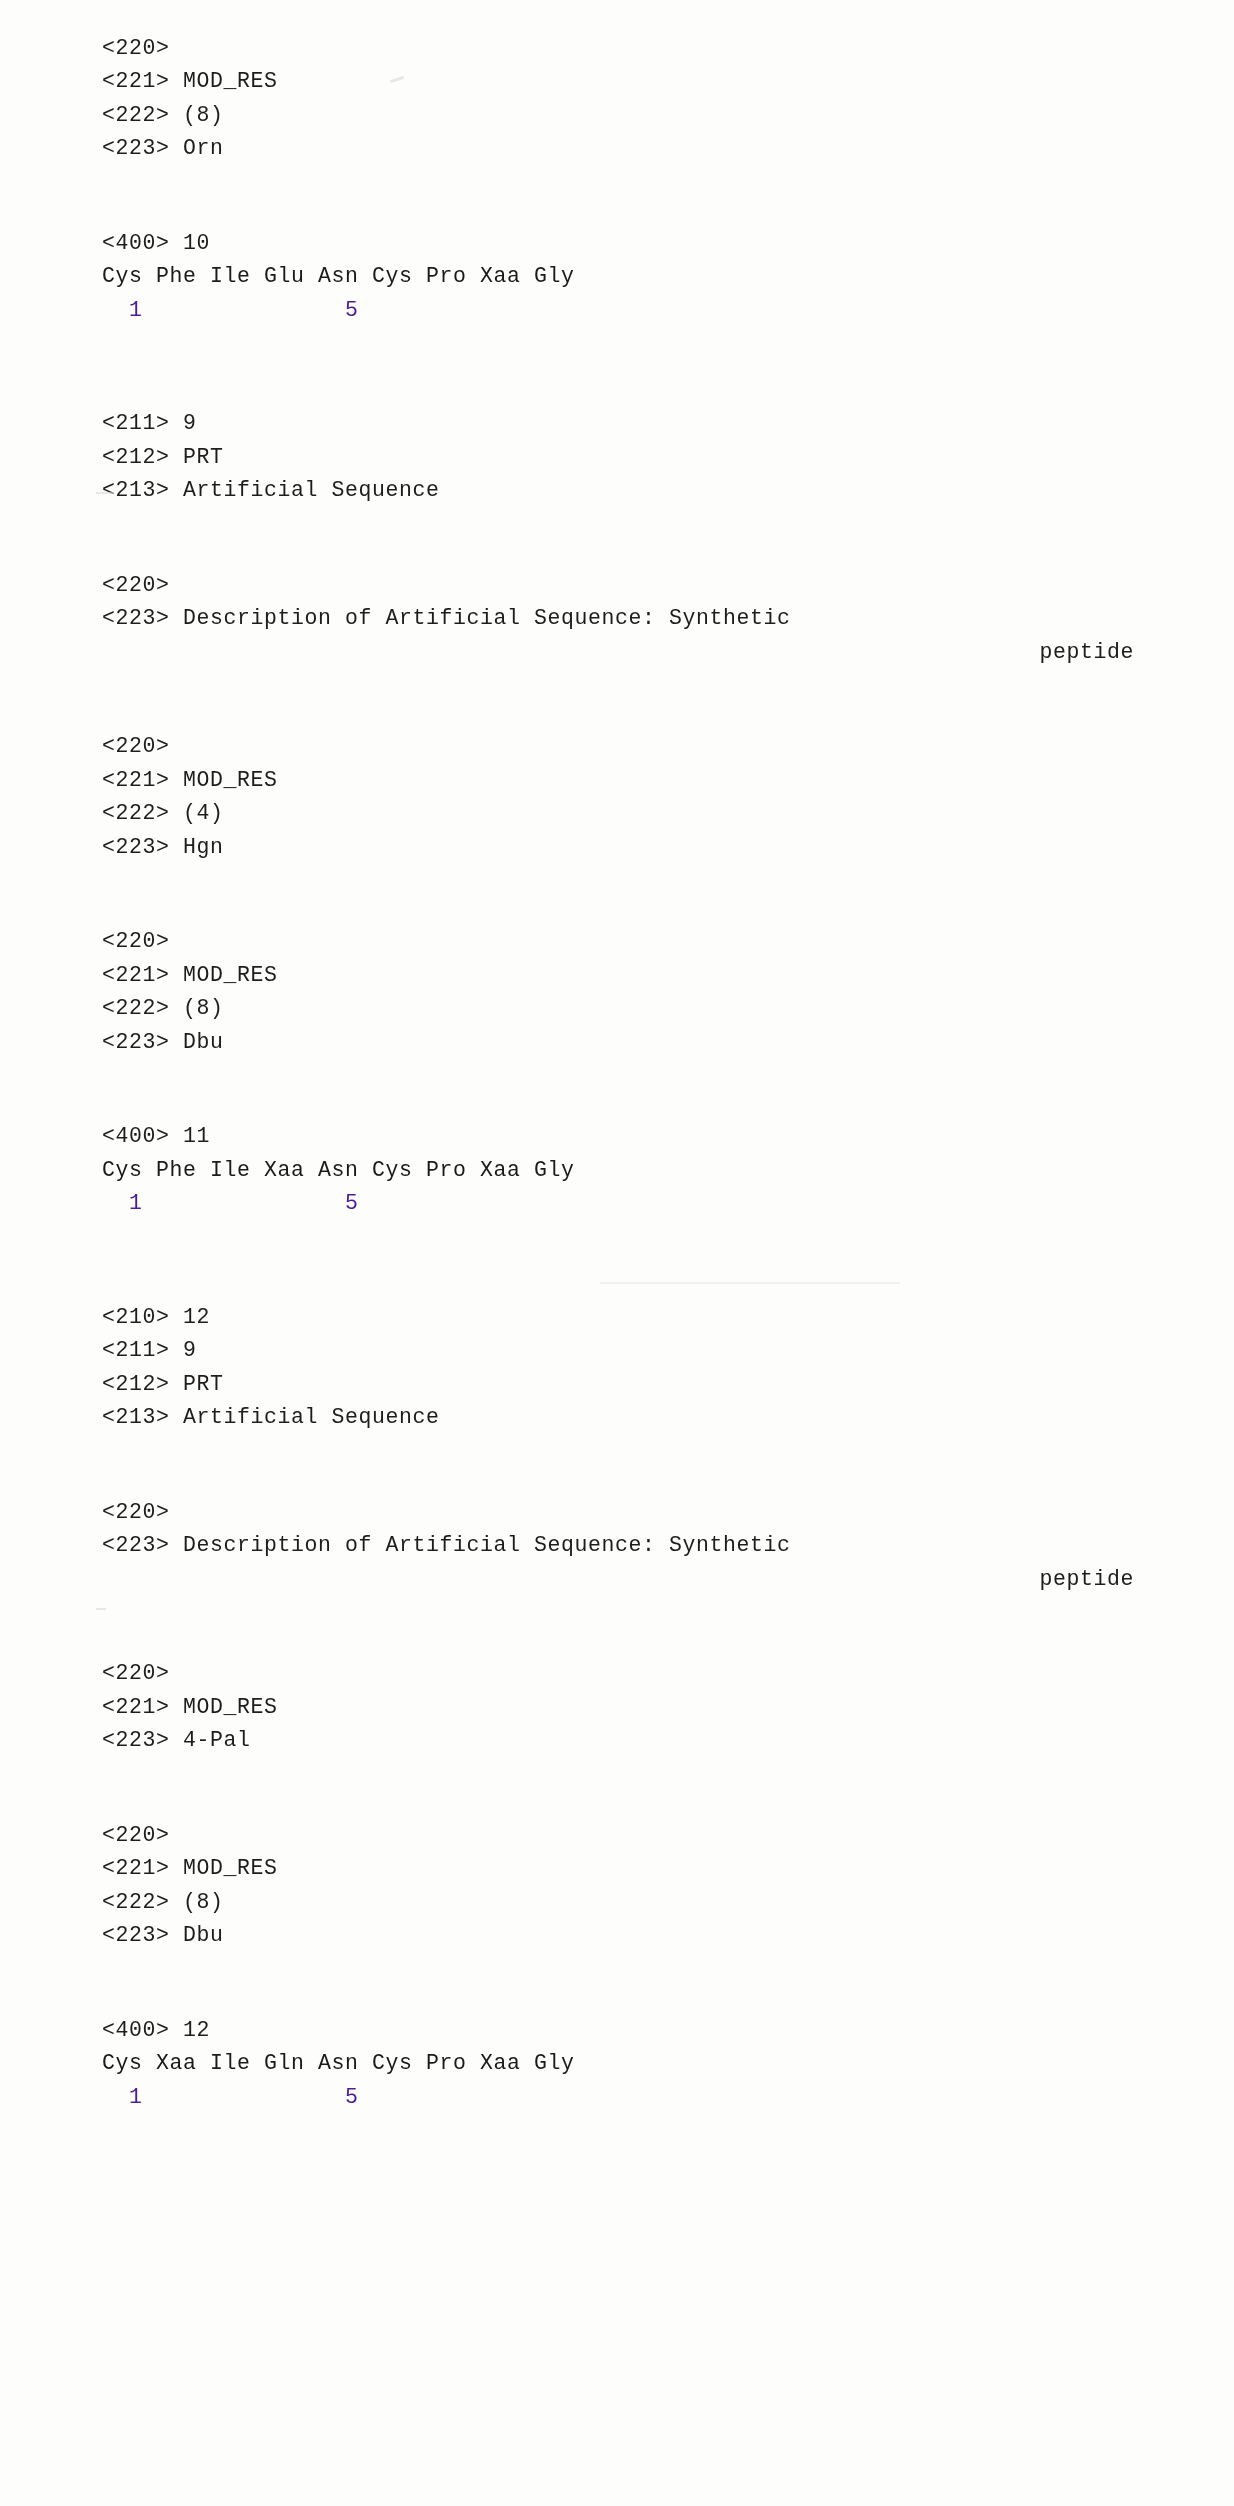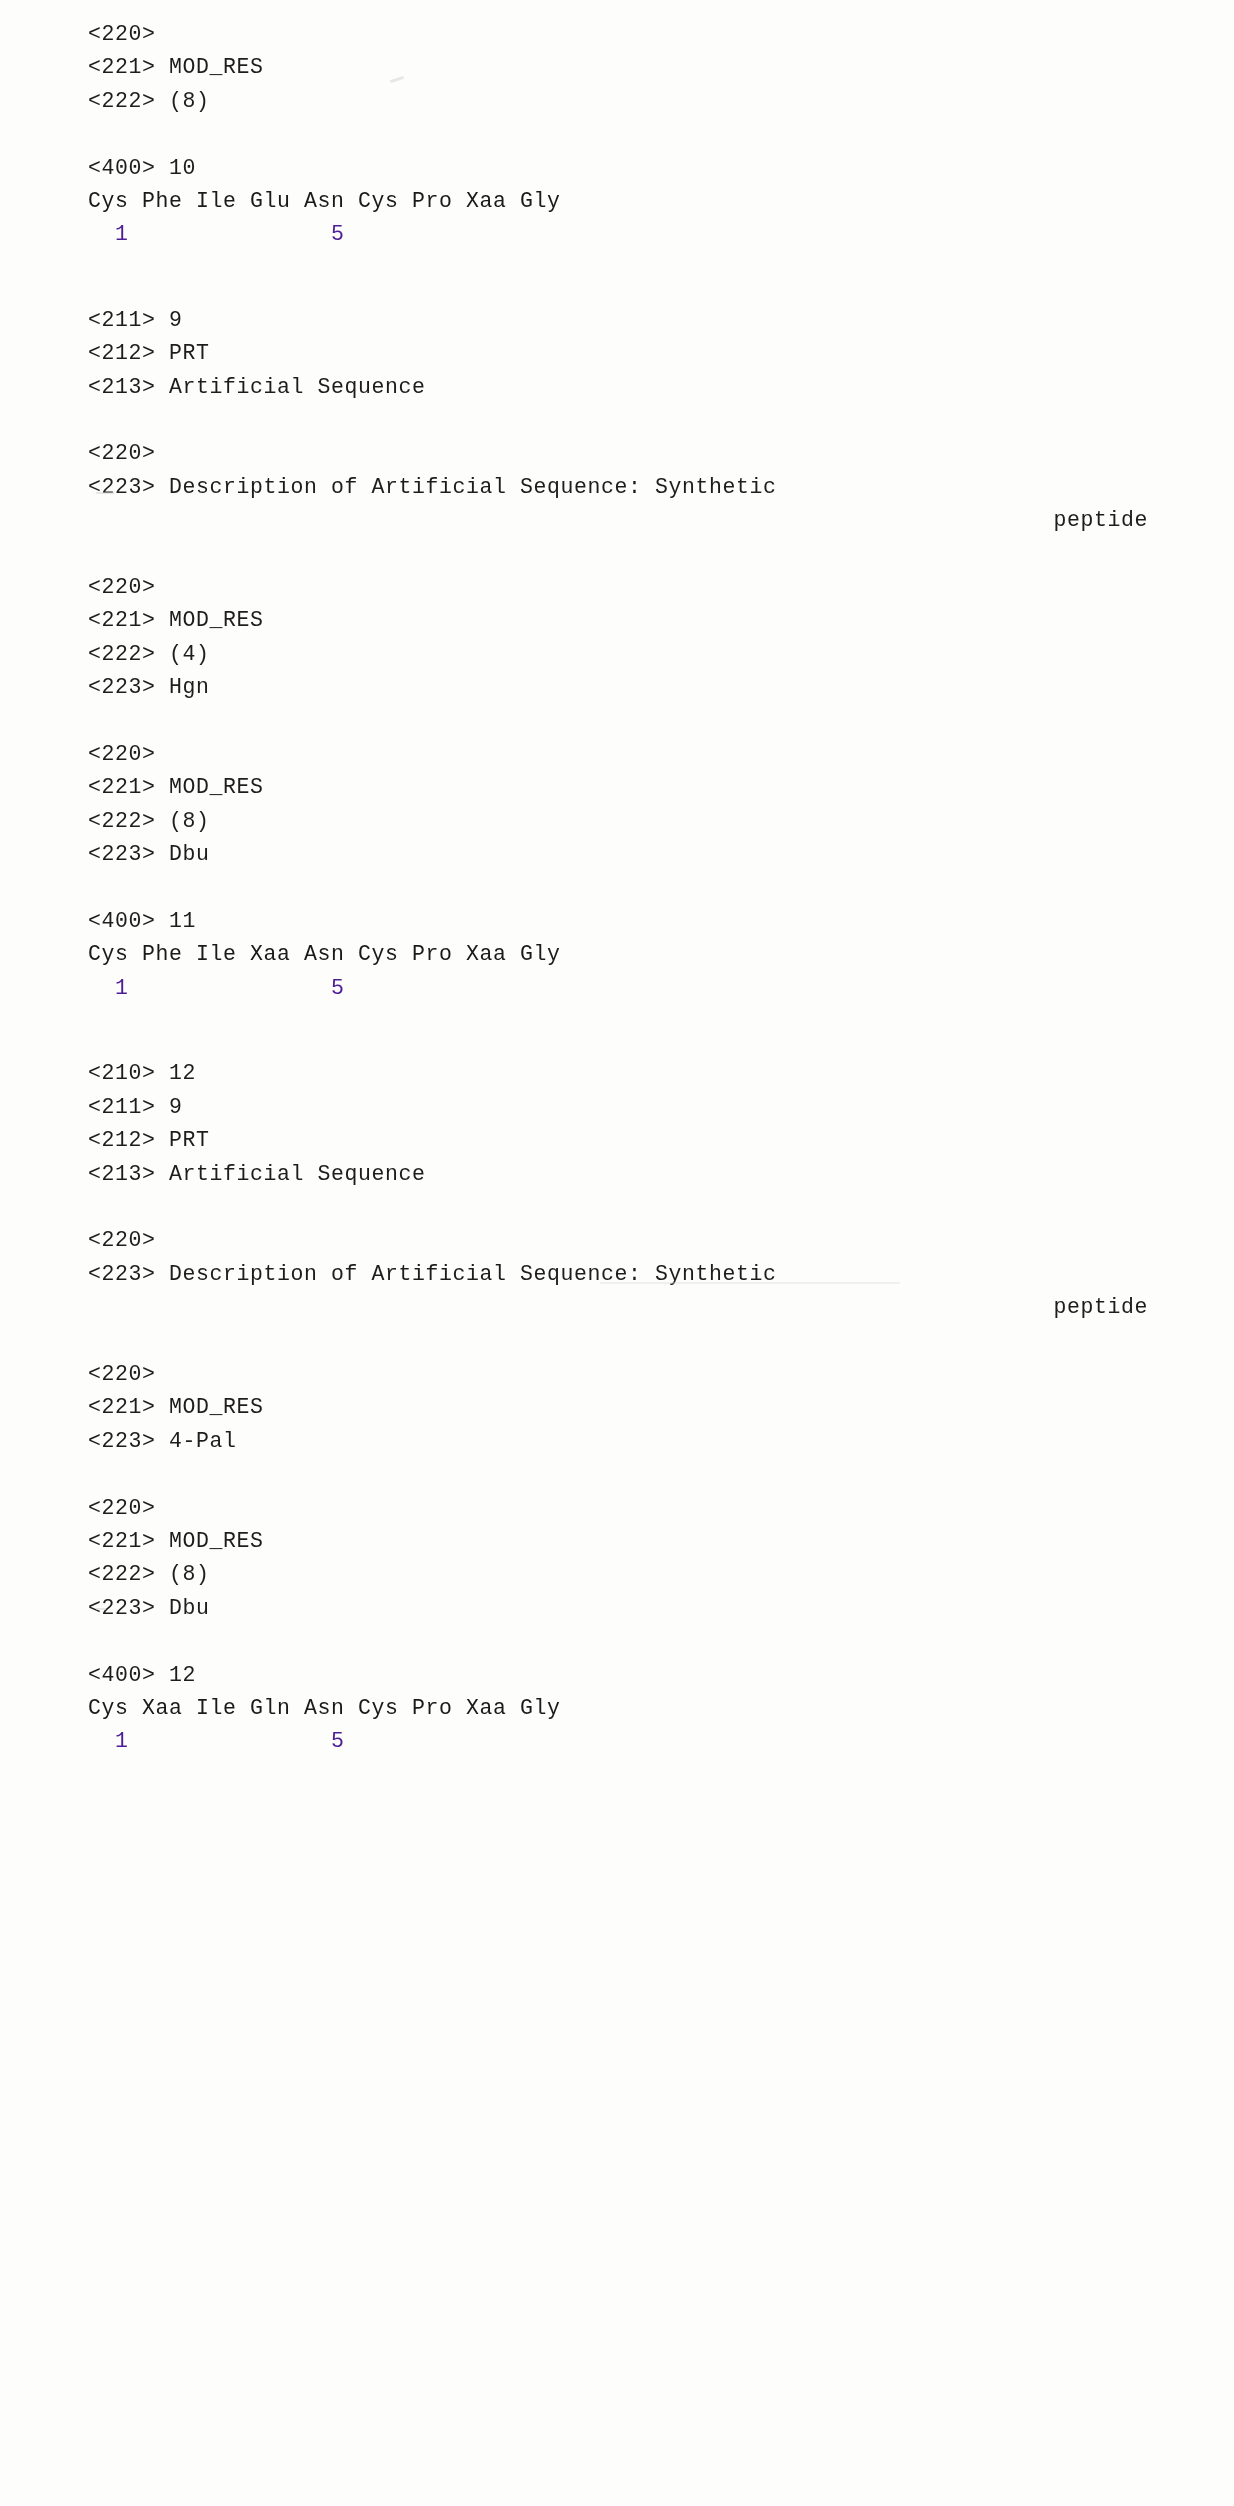--- a/index.html
+++ b/index.html
@@ -22,21 +22,21 @@
     overflow: hidden;
     background: #fdfdfc;
   }
   .sheet {
     position: absolute;
     left: 88px;
     top: 18px;
     width: 1060px;
   }
   .block {
-    margin: 0;
+    margin: 14px;
   }
   .line {
     font-size: 21.5px;
     line-height: 33.4px;
     letter-spacing: 0.6px;
     white-space: pre;
     color: #1e1d1b;
   }
   .gap {
     height: 33.4px;
@@ -70,20 +70,21 @@
 </head>
 <body>
 
 <div class="page">
   <div class="sheet">
 
     <div class="block">
       <div class="line">&lt;220&gt;</div>
       <div class="line">&lt;221&gt; MOD_RES</div>
       <div class="line">&lt;222&gt; (8)</div>
+      <div class="line">&lt;223&gt; Orn</div>
     </div>
 
     <div class="gap"></div>
 
     <div class="block">
       <div class="line">&lt;400&gt; 10</div>
       <div class="seq">Cys Phe Ile Glu Asn Cys Pro Xaa Gly</div>
       <div class="seqnum">  1               5</div>
     </div>
 

